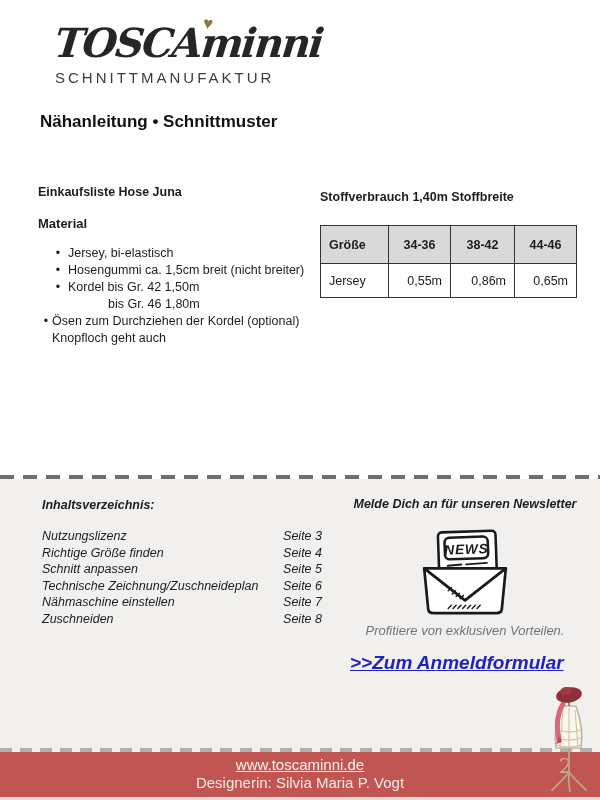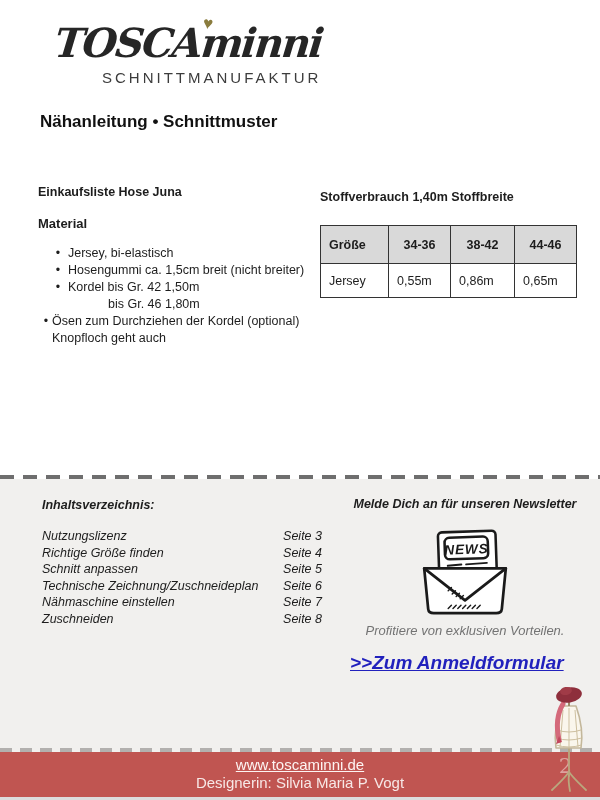--- a/index.html
+++ b/index.html
@@ -16,21 +16,21 @@
     font-family:"DejaVu Serif", serif; font-style:italic; font-weight:bold;
     font-size:40px; line-height:46px; color:#262626; letter-spacing:-2px;
     transform:skewX(-6deg); white-space:nowrap;
   }
   .logo-heart {
     position:absolute; left:148px; top:-6px; font-size:17px; color:#8a7c3e;
     transform:rotate(8deg); font-style:normal;
   }
   .logo-sub {
     margin-top:3px; font-size:15px; letter-spacing:3px; color:#3c3c3c;
-    font-family:"Liberation Sans", sans-serif; white-space:nowrap;margin-left:47px;
+    font-family:"Liberation Sans", sans-serif; white-space:nowrap;
   }
 
   
   .page-heading {
     position:absolute; left:40px; top:112px;
     font-size:17px; font-weight:bold; color:#111;
   }
 
   
   .shopping { position:absolute; left:38px; top:185px; width:292px; }
@@ -47,21 +47,21 @@
 
   
   .fabric { position:absolute; left:320px; top:190px; width:258px; }
   .fabric-title { font-size:12.5px; font-weight:bold; margin-bottom:21px; }
   table.fab { border-collapse:collapse; width:256px; table-layout:fixed; }
   table.fab th, table.fab td {
     border:1.5px solid #333; font-size:12.5px; padding:0 8px; height:38px;
   }
   table.fab th { background:#d9d9d9; font-weight:bold; text-align:center; }
   table.fab th:first-child { text-align:left; }
-  table.fab td { height:34px; text-align:left; background:#fff; vertical-align:middle; }
+  table.fab td { height:34px; text-align:right; background:#fff; vertical-align:middle; }
   table.fab td:first-child { text-align:left; }
   table.fab col.c0 { width:68px; } table.fab col.c1 { width:62px; }
   table.fab col.c2 { width:64px; } table.fab col.c3 { width:62px; }
 
   
   .divider {
     position:absolute; left:0; top:475px; width:600px; height:4px;
     background:repeating-linear-gradient(90deg,#6e6e6e 0 14px,transparent 14px 23px);
   }
 

